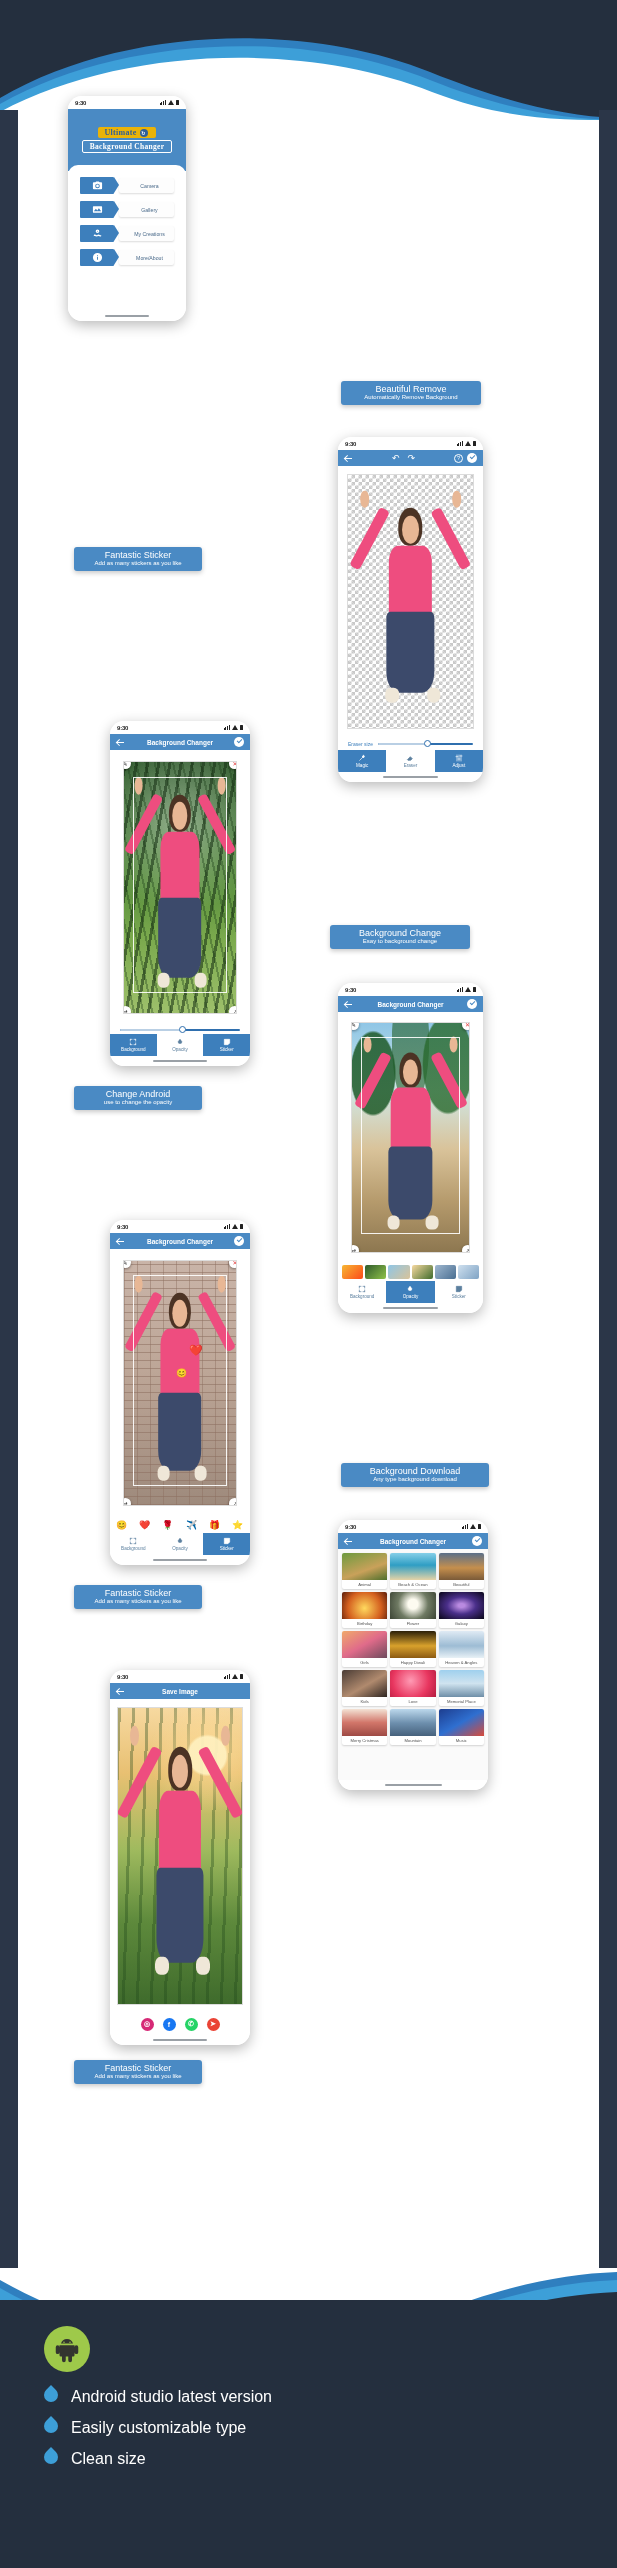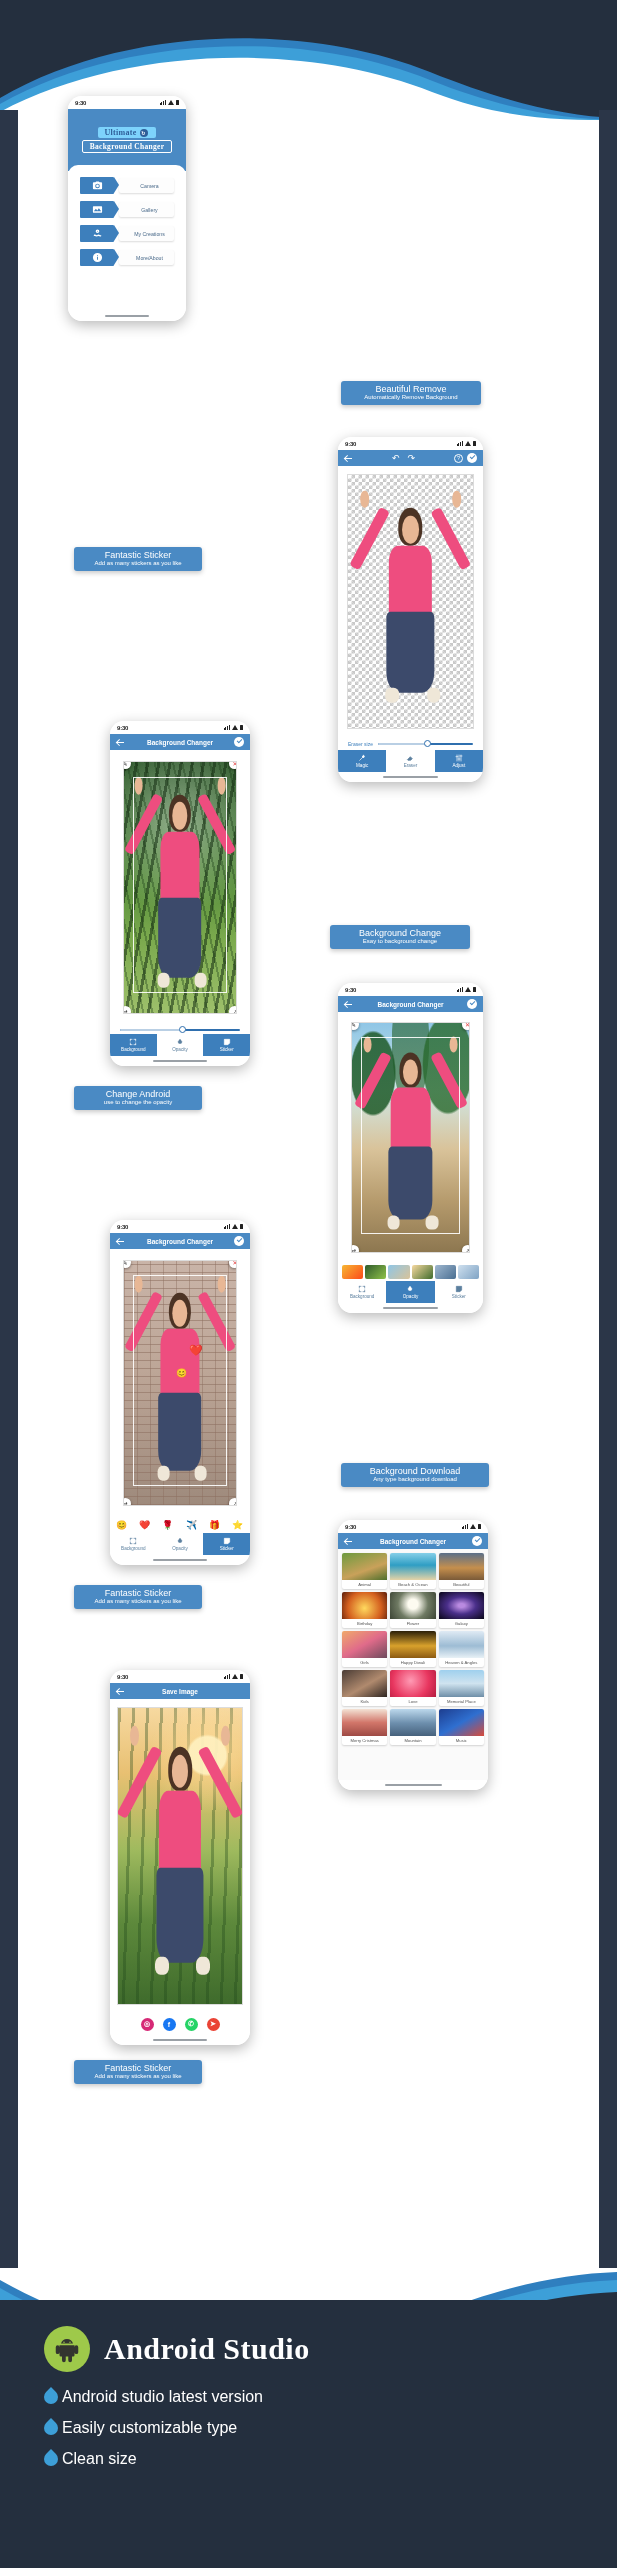--- a/index.html
+++ b/index.html
@@ -131,21 +131,21 @@
   
   #phone1 { left: 68px; top: 96px; width: 118px; height: 225px; }
   .splash-hero {
     background: #4a8ac4;
     flex: 0 0 62px;
     display: flex; flex-direction: column;
     align-items: center; justify-content: center;
     gap: 2px;
   }
   .logo-line1 {
-    background: #7dd3fc; color: #2f5f99;
+    background: #eab308; color: #2f5f99;
     font-family: "Liberation Serif", serif;
     font-weight: bold; font-size: 8px;
     padding: 1px 8px 1px 6px; border-radius: 2px;
     letter-spacing: 0.3px;
     display: flex; align-items: center; gap: 3px;
   }
   .logo-badge {
     width: 8px; height: 8px; border-radius: 50%;
     background: #2f5f99; color: #fff;
     display: flex; align-items: center; justify-content: center;
@@ -415,21 +415,21 @@
     background: #9ec94a; position: relative; flex: 0 0 auto;
     display: flex; align-items: center; justify-content: center;
   }
   .android-logo svg { width: 30px; height: 30px; fill: #33352f; }
   .footer-title {
     color: #fff; font-size: 30px; font-weight: bold;
     font-family: "Liberation Serif", serif;
     letter-spacing: 0.5px;
   }
   .footer-list { margin-top: 16px; display: flex; flex-direction: column; gap: 13px; }
-  .footer-item { display: flex; align-items: center; gap: 4px; }
+  .footer-item { display: flex; gap: 13px; }
   .bullet {
     width: 14px; height: 14px; flex: 0 0 auto;
     background: #3d9fd8;
     border-radius: 50% 0 50% 50%;
     transform: rotate(-45deg);
   }
   .footer-item-text { color: #fff; font-size: 16px; }
 </style>
 </head>
 <body>
@@ -992,21 +992,20 @@
     </svg>
   </div>
 
   <div class="footer">
     <div class="footer-head">
       <div class="android-logo">
         <svg viewBox="0 0 24 24">
           <path d="M6 9h12v8a1 1 0 01-1 1h-1v3a1.5 1.5 0 01-3 0v-3h-2v3a1.5 1.5 0 01-3 0v-3H7a1 1 0 01-1-1V9zM4.5 9A1.5 1.5 0 016 10.5v4a1.5 1.5 0 01-3 0v-4A1.5 1.5 0 014.5 9zm15 0a1.5 1.5 0 011.5 1.5v4a1.5 1.5 0 01-3 0v-4A1.5 1.5 0 0119.5 9zM7.2 7.6C7.7 5.5 9.6 4 12 4s4.3 1.5 4.8 3.6H7.2zM9.6 5.9a.6.6 0 100 1.2.6.6 0 000-1.2zm4.8 0a.6.6 0 100 1.2.6.6 0 000-1.2z"></path>
         </svg>
       </div>
-      <div class="footer-title">Android Studio</div>
     </div>
     <div class="footer-list">
       <div class="footer-item">
         <span class="bullet"></span>
         <span class="footer-item-text">Android studio latest version</span>
       </div>
       <div class="footer-item">
         <span class="bullet"></span>
         <span class="footer-item-text">Easily customizable type</span>
       </div>

